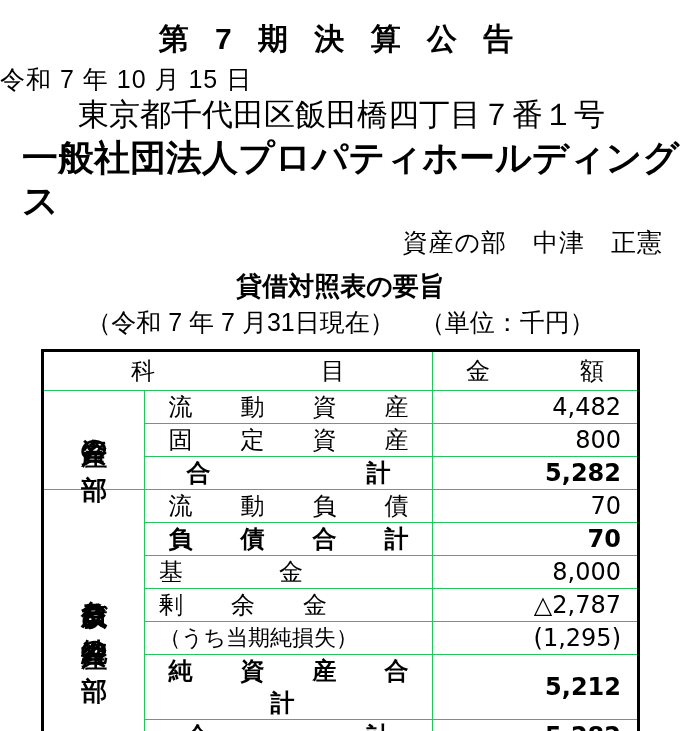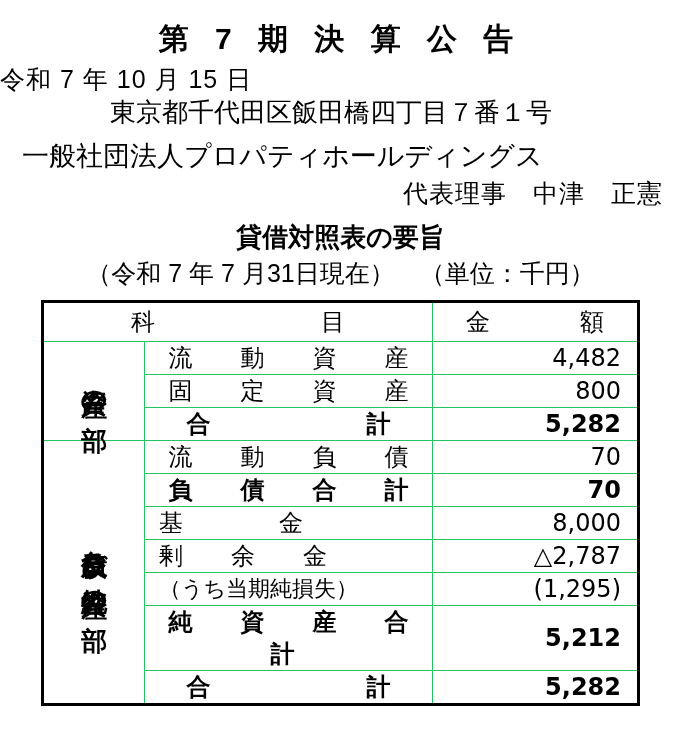--- a/index.html
+++ b/index.html
@@ -29,34 +29,34 @@
     margin-top: 22px;
     line-height: 1.1;
   }
   .date-line {
     font-size: 25px;
     margin-top: 10px;
     letter-spacing: 1px;
     line-height: 1.15;
   }
   .addr-line {
-    font-size: 26px;
-    padding-left: 110px;
+    font-size: 31px;
+    padding-left: 78px;
     letter-spacing: 0px;
     line-height: 1.25;
     margin-top: 2px;
   }
   .org-line {
-    font-size: 27px;
+    font-size: 36px;
     text-align: left;
     padding-left: 22px;
     letter-spacing: 0px;
     line-height: 1.2;
-    margin-top: 12px;
-    font-weight: 400;
+    margin-top: 1px;
+    font-weight: 700;
   }
   .rep-line {
     font-size: 25px;
     text-align: right;
     padding-right: 18px;
     letter-spacing: 1px;
     margin-top: 4px;
   }
   .bs-title {
     text-align: center;
@@ -156,21 +156,21 @@
 <div class="page">
 
   <div class="title">第 7 期 決 算 公 告</div>
 
   <div class="date-line">令和 7 年 10 月 15 日</div>
 
   <div class="addr-line">東京都千代田区飯田橋四丁目７番１号</div>
 
   <div class="org-line">一般社団法人プロパティホールディングス</div>
 
-  <div class="rep-line">代表理事　中津　正憲</div>
+  <div class="rep-line">資産の部　中津　正憲</div>
 
   <div class="bs-title">貸借対照表の要旨</div>
   <div class="bs-sub">（令和 7 年 7 月31日現在）　（単位：千円）</div>
 
   <table class="bs">
     <colgroup>
       <col class="col-cat">
       <col class="col-item">
       <col class="col-amt">
     </colgroup>

